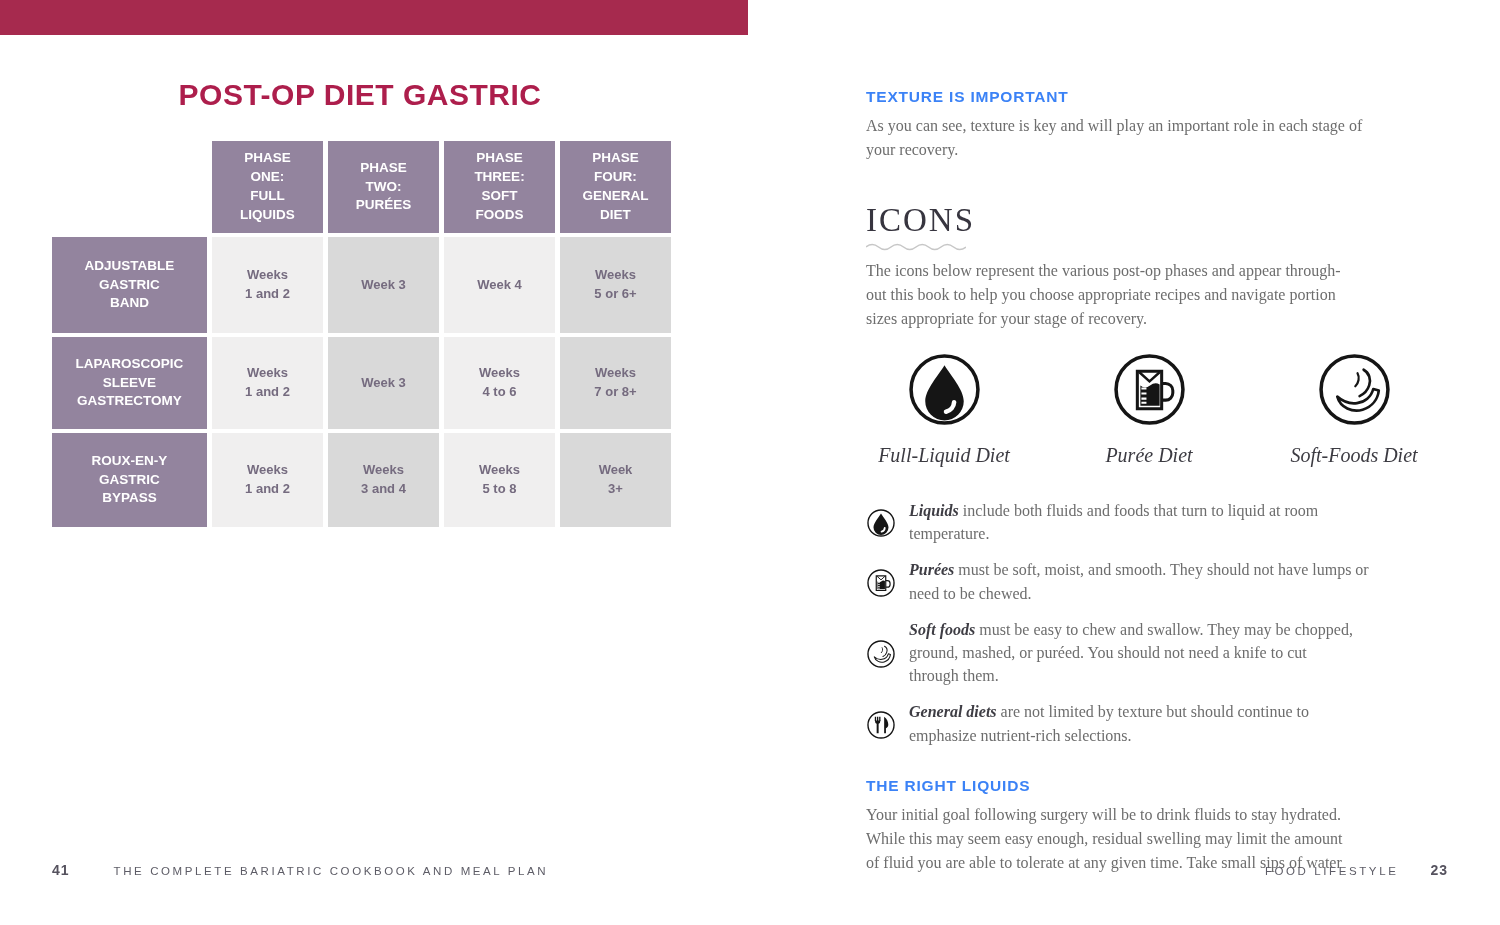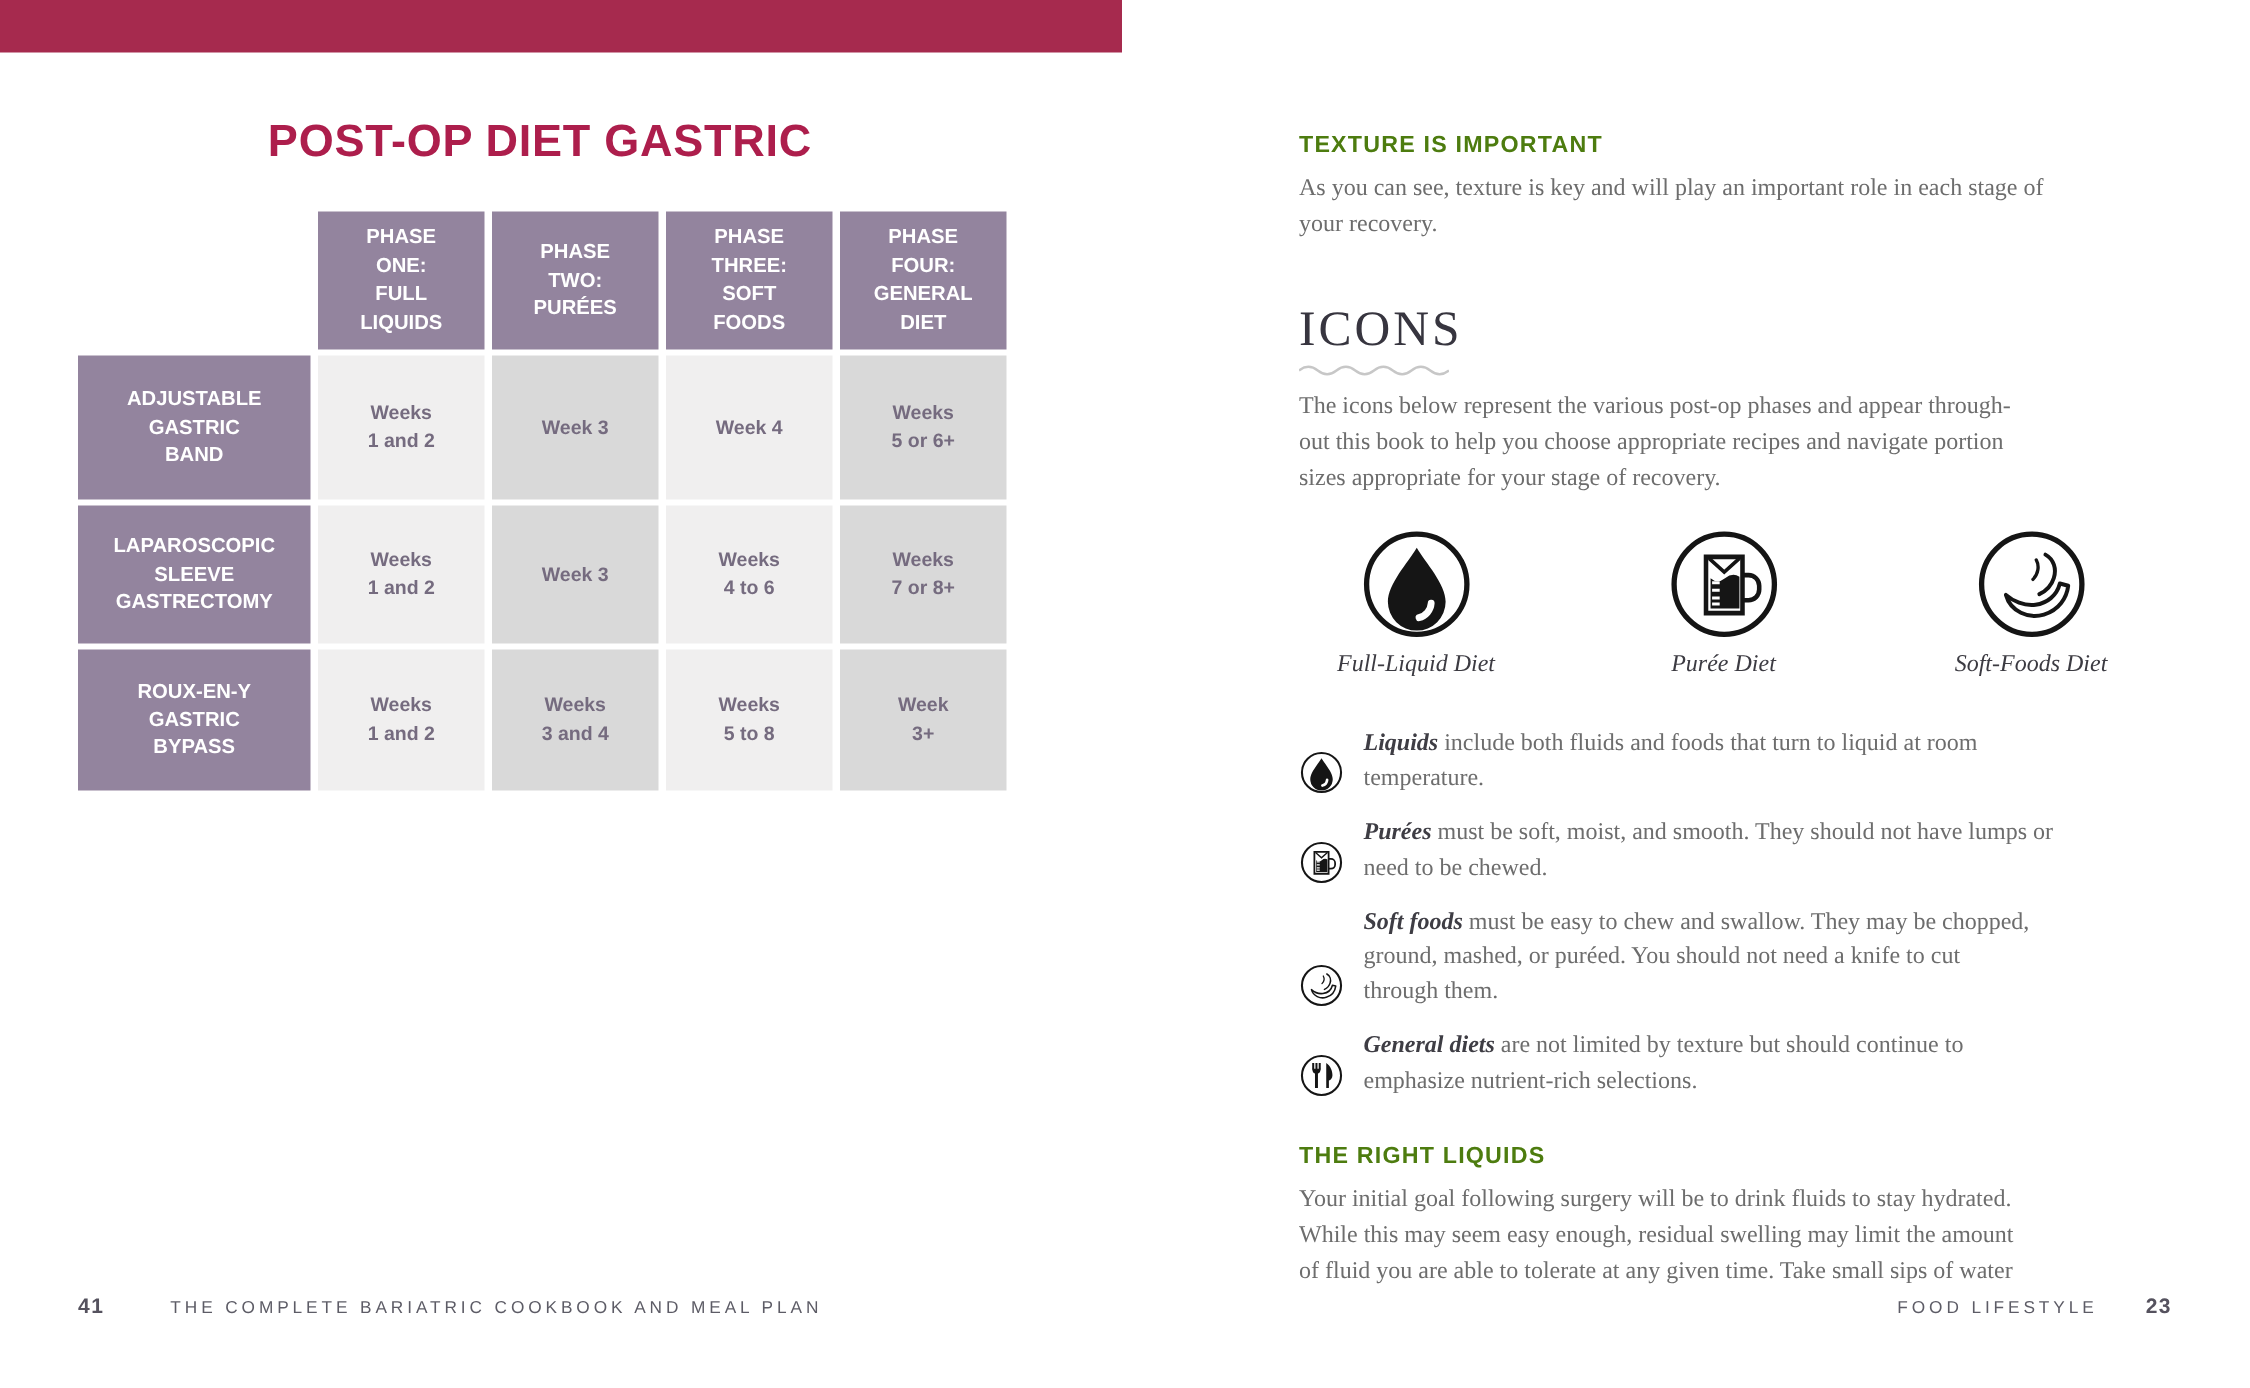--- a/index.html
+++ b/index.html
@@ -62,21 +62,21 @@
     font-size: 11.5px; font-weight: 500; color: #5d5c66;
     letter-spacing: 2.6px;
   }
 
   
   .right-col {
     position: absolute; left: 866px; top: 88px; width: 568px;
   }
   .crimson-heading {
     font-size: 15.5px; font-weight: 700; letter-spacing: 0.8px;
-    color: #4d7c0f;
+    color: #3b82f6;
   }
   .body-text {
     margin-top: 8px;
     font-family: "Liberation Serif", "DejaVu Serif", serif;
     font-size: 16px; line-height: 1.5; color: #6d6d6d;
     white-space: pre-line;
   }
   .icons-heading {
     margin-top: 40px;
     font-family: "Liberation Serif", "DejaVu Serif", serif;
@@ -86,28 +86,28 @@
   .squiggle { display: block; margin-top: 4px; }
 
   .icon-row {
     margin-top: 20px;
     display: flex; justify-content: space-between;
     padding: 0 14px 0 12px;
   }
   .icon-item { display: flex; flex-direction: column; align-items: center; width: 132px; }
   .icon-item .glyph { width: 77px; height: 77px; }
   .icon-label {
-    margin-top: 6px;
-    font-family: "Liberation Serif", "DejaVu Serif", serif;
-    font-style: italic; font-size: 16px; color: #3c3b42;
+    margin-top: 16px;
+    font-family: "Liberation Serif", "DejaVu Serif", serif;
+    font-style: italic; font-size: 20px; color: #3c3b42;
     white-space: nowrap;
   }
 
   .bullets { margin-top: 32px; }
-  .bullet { display: flex; align-items: flex-end; gap: 13px; margin-bottom: 13px; }
+  .bullet { display: flex; align-items: center; gap: 13px; margin-bottom: 13px; }
   .bullet .glyph-sm { width: 30px; height: 30px; flex: 0 0 30px; margin-top: 2px; }
   .bullet p {
     font-family: "Liberation Serif", "DejaVu Serif", serif;
     font-size: 16px; line-height: 1.45; color: #6d6d6d;
     white-space: pre-line;
   }
   .bullet .lead {
     font-weight: 700; font-style: italic; color: #3e3d44;
   }
 

